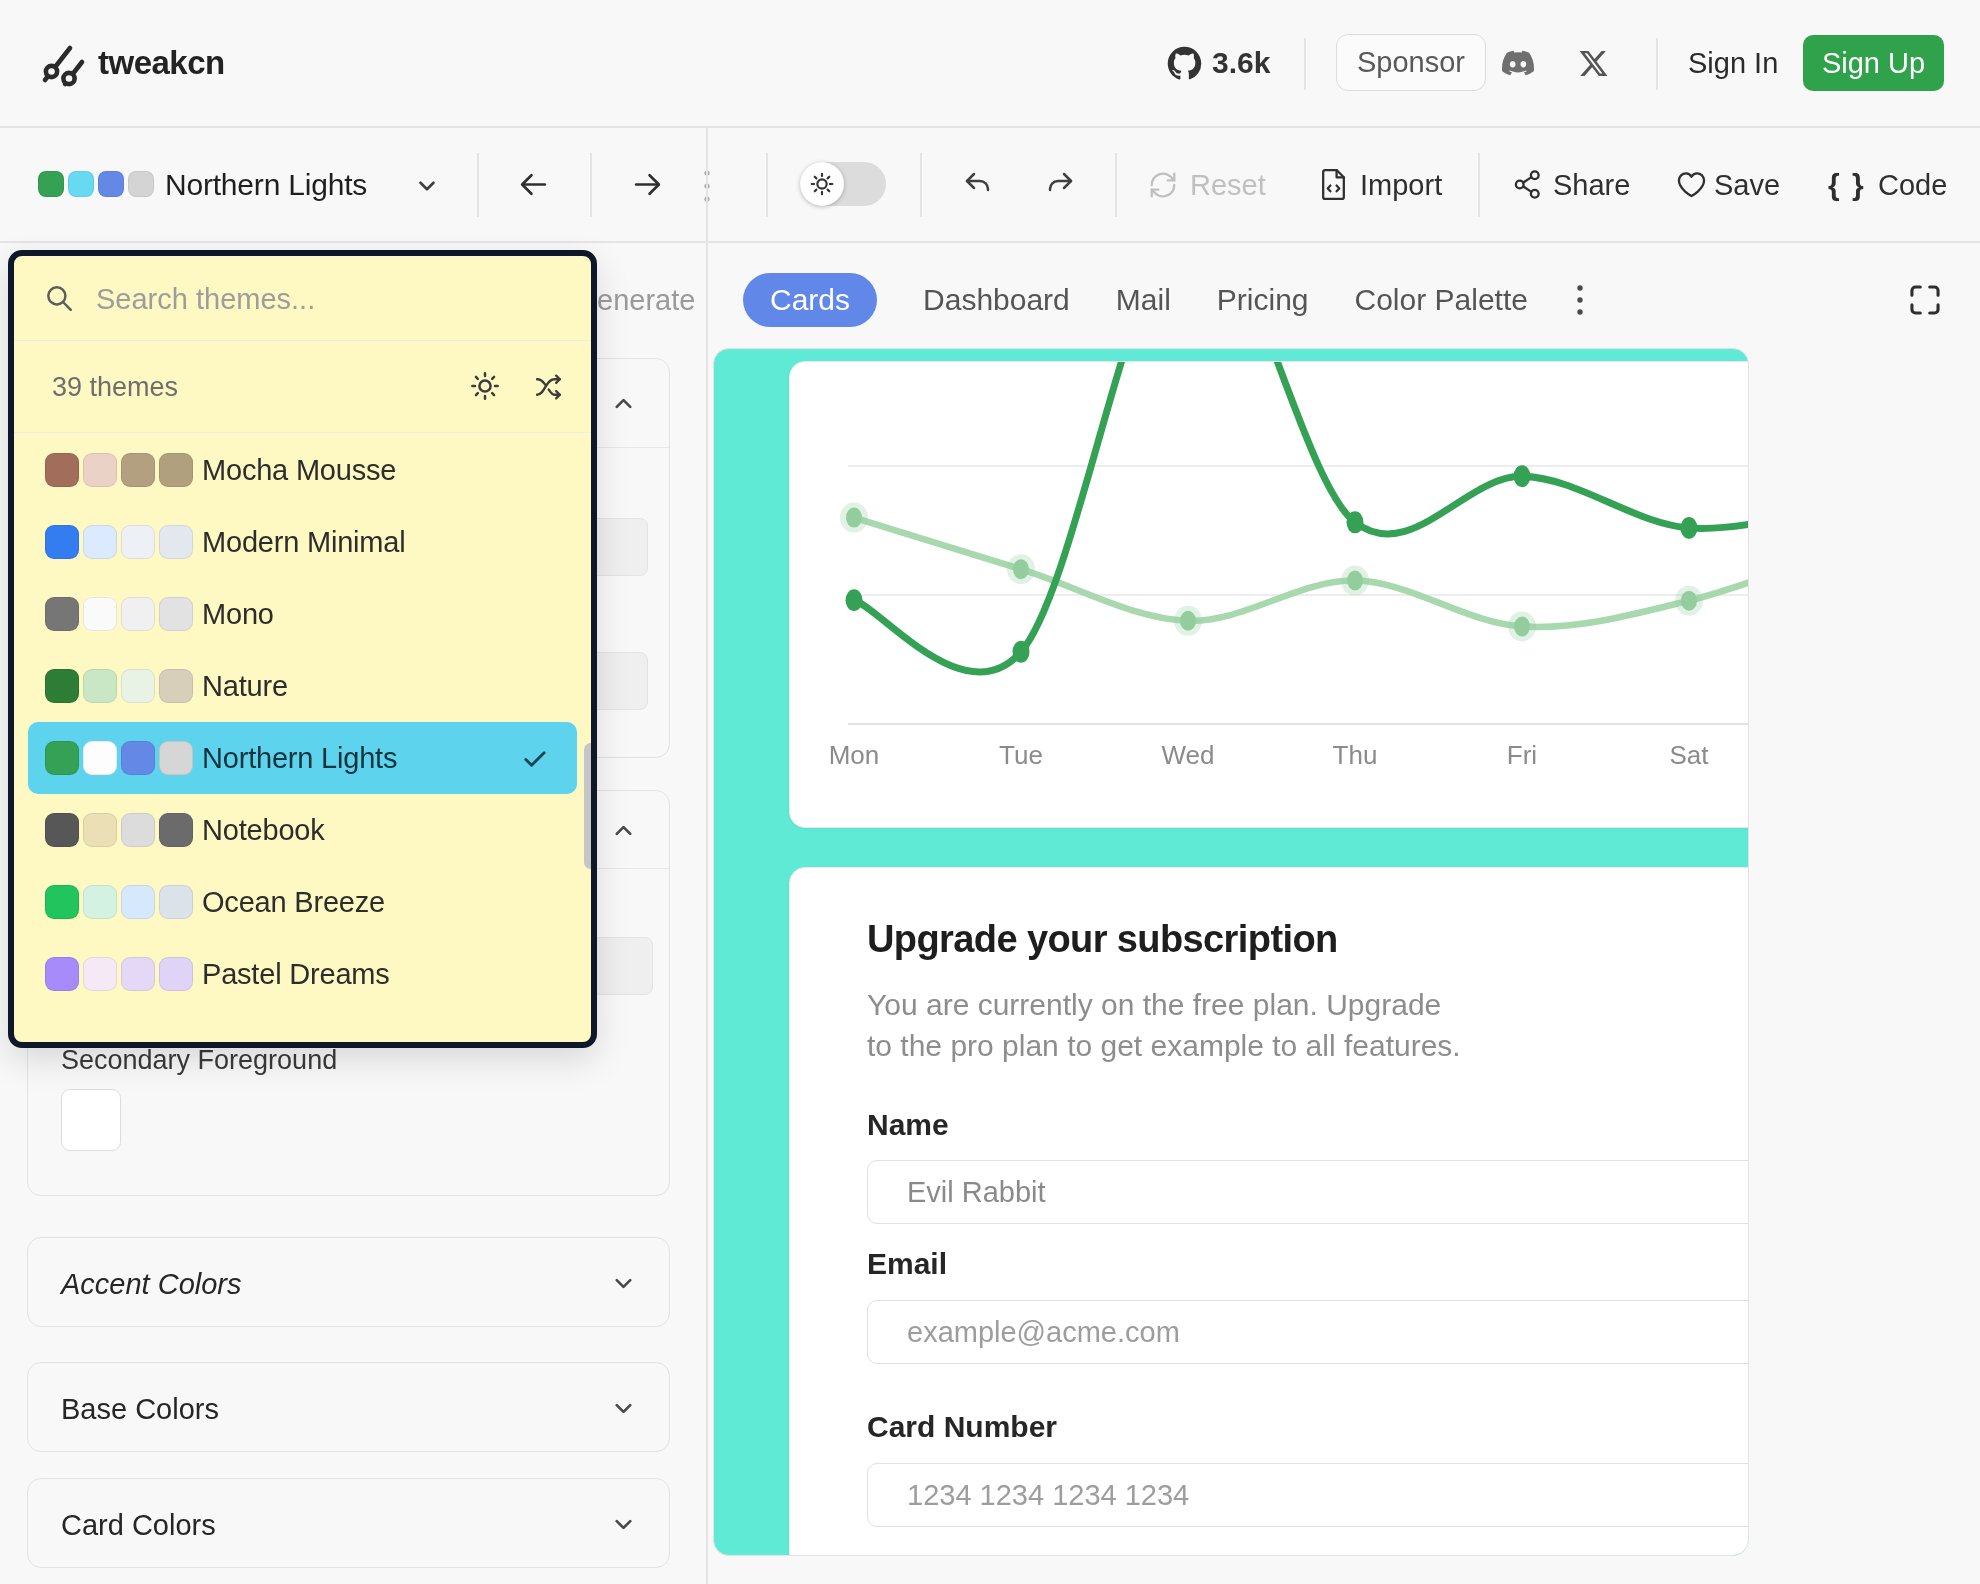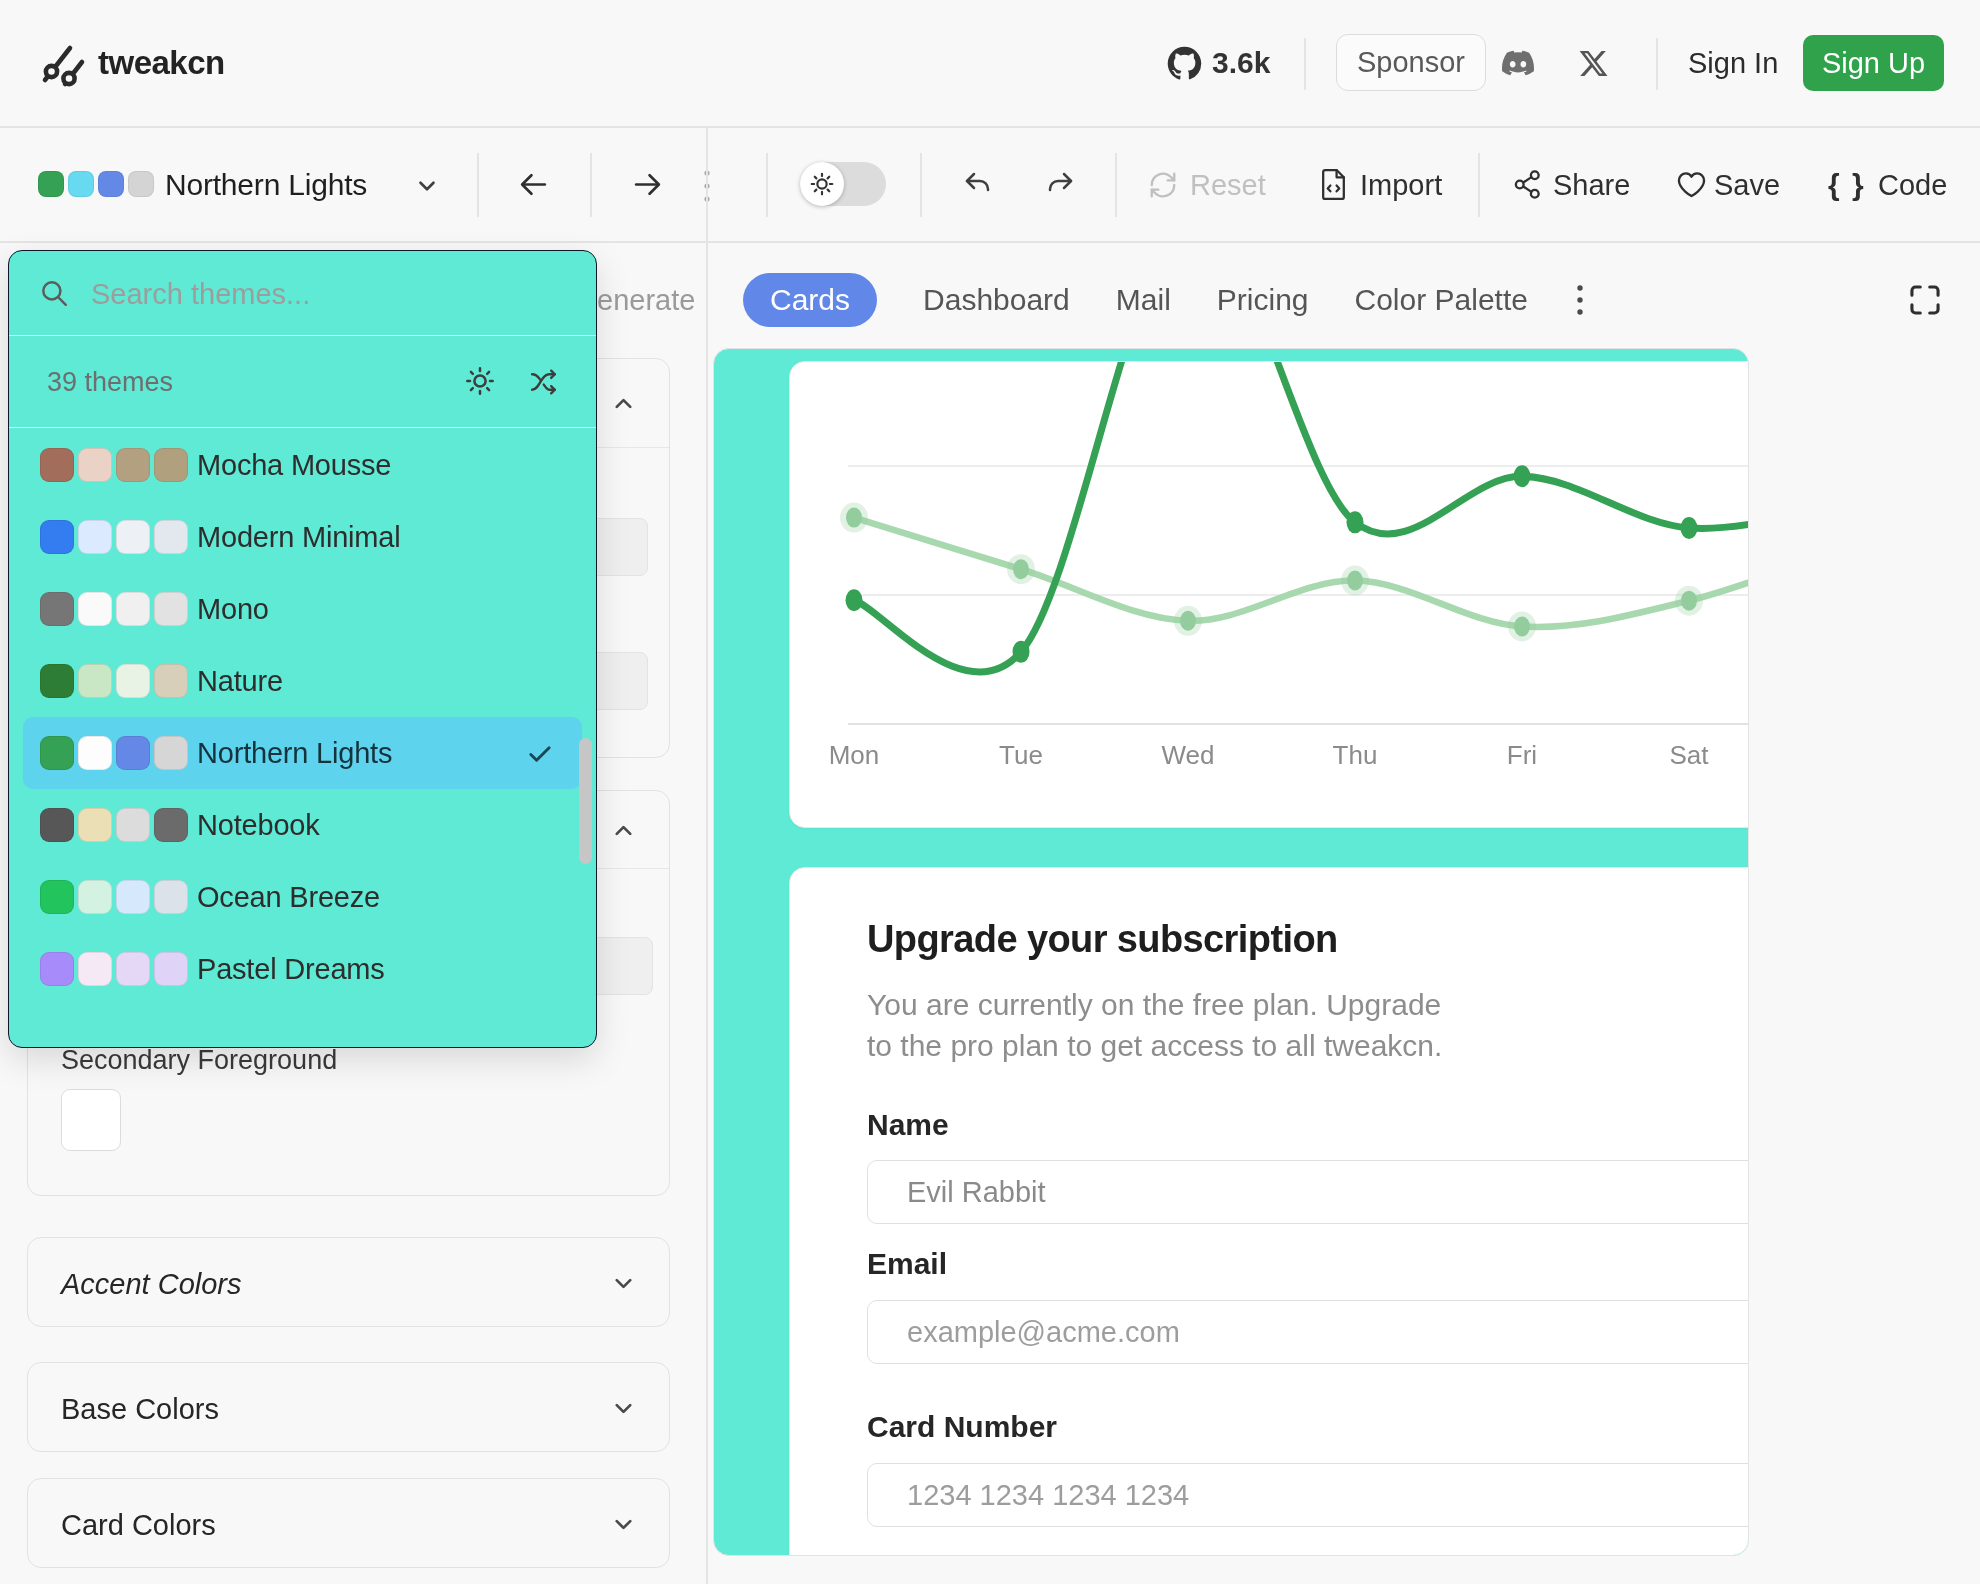--- a/index.html
+++ b/index.html
@@ -36,22 +36,22 @@
   .side-box{position:absolute;left:27px;width:643px;border:1.5px solid #e2e2e2;border-radius:14px;background:#f8f8f8;}
   .side-box-label{font-size:29px;font-weight:500;color:#262626;}
   .gray-field{position:absolute;background:#efefef;border:1.5px solid #e3e3e3;border-radius:8px;}
   .generate-partial{font-size:29px;font-weight:500;color:#9a9a9a;}
   .sf-label{font-size:27px;font-weight:500;color:#3a3a3a;}
   .sf-swatch{position:absolute;width:60px;height:62px;background:#fff;border:1.5px solid #dcdcdc;border-radius:9px;}
   .sf-input{position:absolute;background:#efefef;border:1.5px solid #e3e3e3;border-radius:9px;
     font-size:28px;color:#555;padding:0 22px;}
 
   
-  #theme-dropdown{position:absolute;left:8px;top:250px;width:589px;height:798px;background:#5eead4;
-    border:1px solid #0f172a;border-radius:14px;box-shadow:0 12px 34px rgba(0,0,0,.13);overflow:hidden;z-index:20;}
+  #theme-dropdown{position:absolute;left:8px;top:250px;width:589px;height:798px;background:#fef9c3;
+    border:6px solid #0f172a;border-radius:14px;box-shadow:0 12px 34px rgba(0,0,0,.13);overflow:hidden;z-index:20;}
   .dd-search-row{position:absolute;left:0;top:0;right:0;height:85px;border-bottom:1.5px solid #ececec;}
   .dd-search-input{position:absolute;left:80px;top:18px;right:24px;height:50px;border:none;background:transparent;
     font-size:29px;color:#333;}
   .dd-count-row{position:absolute;left:0;top:85px;right:0;height:92px;border-bottom:1.5px solid #ececec;}
   .dd-count{font-size:27px;color:#6e6e6e;}
   .icon-btn{background:transparent;border:none;padding:0;cursor:pointer;}
   #theme-list{position:absolute;left:0;top:178px;right:0;}
   .theme-row{height:72px;margin:0 14px;display:flex;align-items:center;padding:0 17px;border-radius:10px;cursor:pointer;}
   .theme-row.selected{background:#5ed3ee;}
   .swatches{display:flex;gap:4px;}
@@ -440,21 +440,21 @@
           <text x="732" y="402" text-anchor="middle" font-size="26" fill="#8b8b8b">Fri</text>
           <text x="899" y="402" text-anchor="middle" font-size="26" fill="#8b8b8b">Sat</text>
           <text x="1066" y="402" text-anchor="middle" font-size="26" fill="#8b8b8b">Sun</text>
         </svg>
     </div>
 
     <div class="pv-card" id="upgrade-card">
       <div class="up-title">Upgrade your subscription</div>
       <div class="up-desc">
         <div>You are currently on the free plan. Upgrade</div>
-        <div>to the pro plan to get access to all tweakcn.</div>
+        <div>to the pro plan to get example to all features.</div>
       </div>
       <div class="fld-label" style="top:240px;">Name</div>
       <input class="fld-input" style="top: 292px;" value="Evil Rabbit">
       <div class="fld-label" style="top:379px;">Email</div>
       <input class="fld-input" style="top: 432px;" placeholder="example@acme.com">
       <div class="fld-label" style="top:542px;">Card Number</div>
       <input class="fld-input" style="top: 595px;" placeholder="1234 1234 1234 1234">
     </div>
 
     <div class="pv-scroll"></div>

